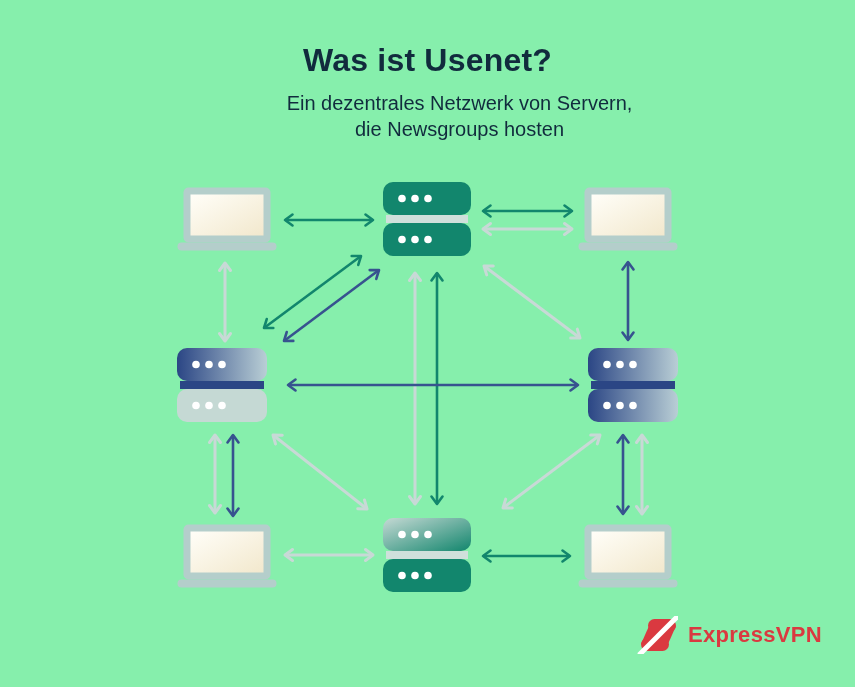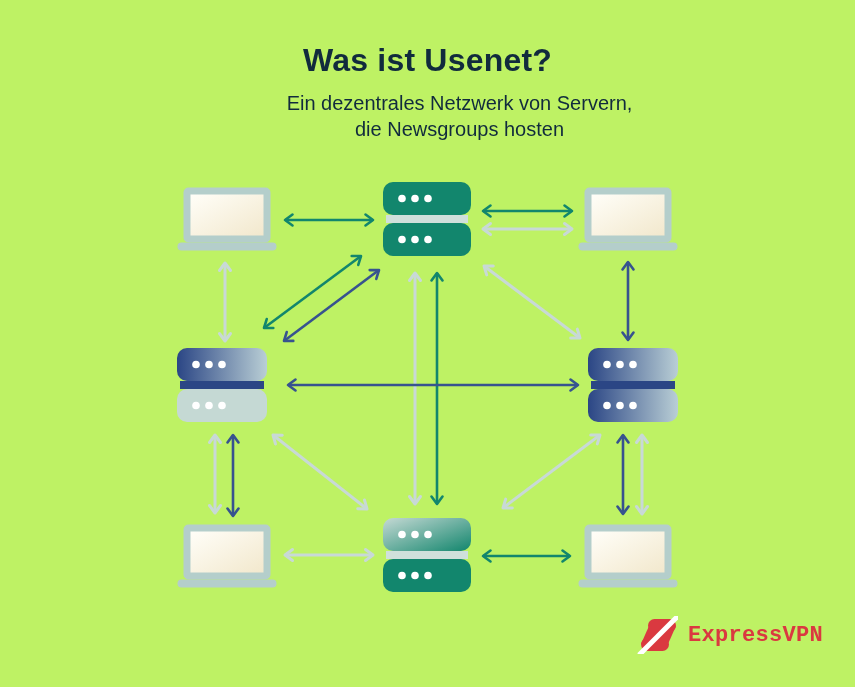--- a/index.html
+++ b/index.html
@@ -1,25 +1,25 @@
 <!DOCTYPE html>
 <html><head>
 <meta charset="utf-8">
 <style>
   html,body{margin:0;padding:0;background:#ffffff;}
-  .canvas{position:relative;width:855px;height:687px;background:#bef264;overflow:hidden;
+  .canvas{position:relative;width:855px;height:687px;background:#86efac;overflow:hidden;
           font-family:"Liberation Sans",sans-serif;}
   #net-svg{position:absolute;left:0;top:0;}
   .title{position:absolute;left:0;top:42px;width:100%;text-align:center;
          font-size:32px;font-weight:600;color:#112b3d;letter-spacing:.2px;}
   .subtitle{position:absolute;left:0;top:90px;width:100%;text-align:center;
             font-size:20px;font-weight:400;color:#112b3d;line-height:26px;padding-left:32px;}
   .brand{position:absolute;left:636px;top:616px;display:flex;align-items:center;gap:10px;}
   .brand-icon{display:block;}
-  .brand-name{font-family:Liberation Mono, monospace;font-weight:700;font-size:22px;letter-spacing:.3px;}
+  .brand-name{font-family:Liberation Sans, sans-serif;font-weight:700;font-size:22px;letter-spacing:.3px;}
 </style>
 </head>
 <body>
 
 <div class="canvas">
 
   <div class="title" style="color: rgb(17, 43, 61);">Was ist Usenet?</div>
 
   <div class="subtitle" style="color: rgb(17, 43, 61);">
     <div>Ein dezentrales Netzwerk von Servern,</div>

